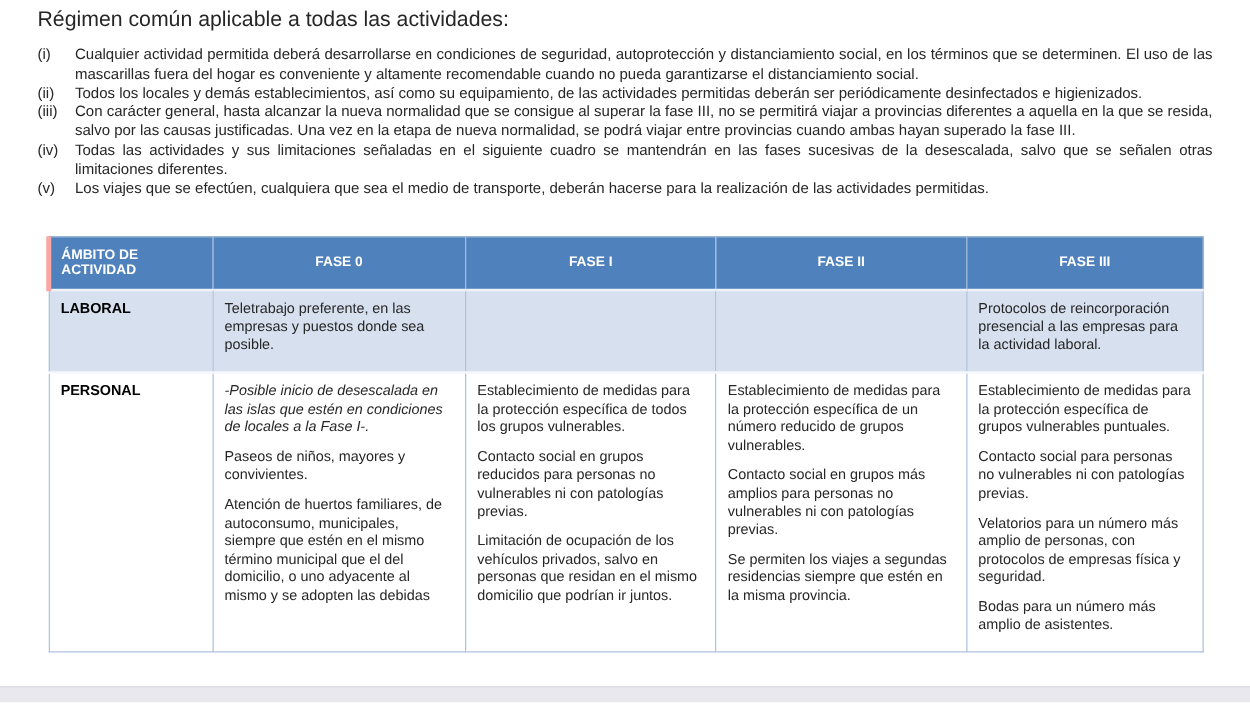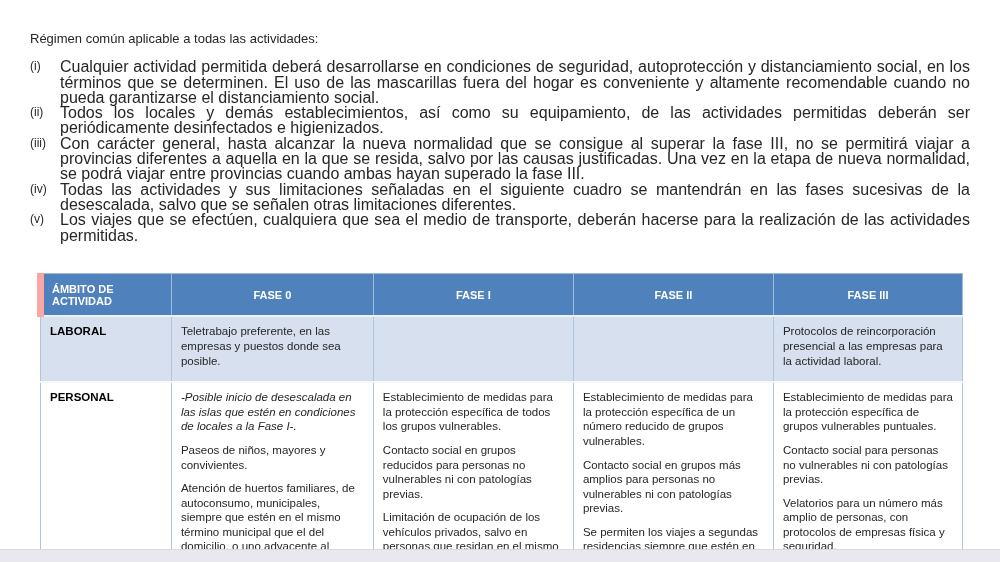--- a/index.html
+++ b/index.html
@@ -13,38 +13,37 @@
   .page {
     position: relative;
     width: 1000px; height: 562px;
     background: #ffffff;
   }
   
   .intro {
     padding: 8px 30px 0 30px;
   }
   .intro-title {
-    font-size: 13px;
+    font-size: 17px;
     line-height: 15.3px;
     margin-bottom: 13px;
-    margin-top: 23px;
   }
   .intro-list { }
   .intro-item {
     display: flex;
     align-items: flex-start;
   }
   .intro-marker {
     flex: 0 0 30px;
     font-size: 12px;
     line-height: 15.3px;
   }
   .intro-text {
     flex: 1;
-    font-size: 16px;
+    font-size: 12px;
     line-height: 15.3px;
     text-align: justify;
   }
   
   .phases-table {
     margin: 30px 37px 0 37px;
     width: 926px;
     border-collapse: collapse;
     table-layout: fixed;
   }
@@ -60,21 +59,21 @@
     font-weight: bold;
     text-align: center;
     vertical-align: middle;
     height: 43px;
     padding: 4px 8px;
     border: 1px solid #A3BAD9;
     border-left: 1px solid #7FA0CB;
   }
   .phases-table th.th-first {
     text-align: left;
-    border-left: 7px solid #fca5a5;
+    border-left: 4px solid #fca5a5;
   }
   .phases-table th { border-bottom: 2px solid #EDF2F9; }
   .phases-table td {
     vertical-align: top;
     font-size: 11.5px;
     line-height: 14.6px;
     padding: 7px 9px 4px 9px;
     border: 1px solid #AFC4DE;
   }
   .row-laboral td {

